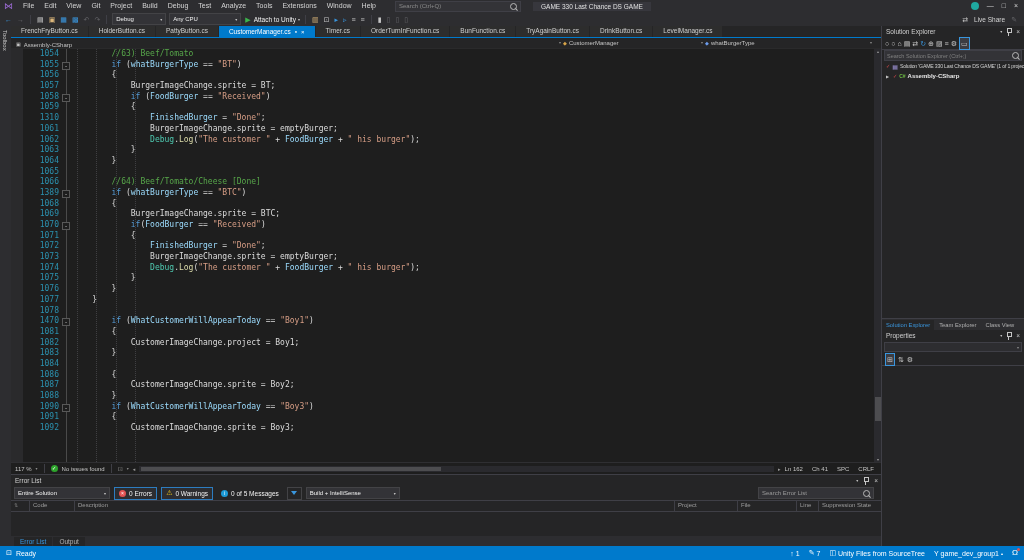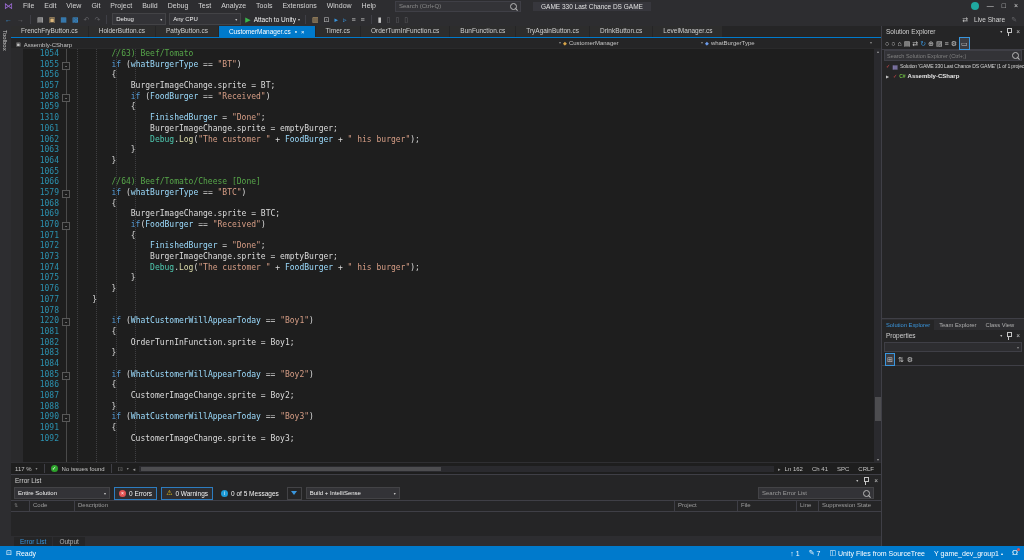--- a/index.html
+++ b/index.html
@@ -263,38 +263,37 @@
           <div class="cl"><span class="ln">1057</span><span class="fold"></span><span class="ct"><span>            BurgerImageChange.sprite = BT;</span></span></div>
           <div class="cl"><span class="ln">1058</span><span class="fold"><span class="fbox">-</span></span><span class="ct"><span>            </span><span class="tk-k">if </span><span>(</span><span class="tk-v">FoodBurger</span><span> == </span><span class="tk-s">"Received"</span><span>)</span></span></div>
           <div class="cl"><span class="ln">1059</span><span class="fold"></span><span class="ct"><span>            {</span></span></div>
           <div class="cl"><span class="ln">1310</span><span class="fold"></span><span class="ct"><span>                </span><span class="tk-v">FinishedBurger</span><span> = </span><span class="tk-s">"Done"</span><span>;</span></span></div>
           <div class="cl"><span class="ln">1061</span><span class="fold"></span><span class="ct"><span>                BurgerImageChange.sprite = emptyBurger;</span></span></div>
           <div class="cl"><span class="ln">1062</span><span class="fold"></span><span class="ct"><span>                </span><span class="tk-t">Debug</span><span>.</span><span class="tk-m">Log</span><span>(</span><span class="tk-s">"The customer "</span><span> + </span><span class="tk-v">FoodBurger</span><span> + </span><span class="tk-s">" his burger"</span><span>);</span></span></div>
           <div class="cl"><span class="ln">1063</span><span class="fold"></span><span class="ct"><span>            }</span></span></div>
           <div class="cl"><span class="ln">1064</span><span class="fold"></span><span class="ct"><span>        }</span></span></div>
           <div class="cl"><span class="ln">1065</span><span class="fold"></span><span class="ct"></span></div>
           <div class="cl"><span class="ln">1066</span><span class="fold"></span><span class="ct"><span>        </span><span class="tk-c">//64) Beef/Tomato/Cheese [Done]</span></span></div>
-          <div class="cl"><span class="ln">1579</span><span class="fold"><span class="fbox">-</span></span><span class="ct"><span>        </span><span class="tk-k">if </span><span>(</span><span class="tk-v">whatBurgerType</span><span> == </span><span class="tk-s">"BTC"</span><span>)</span></span></div>
+          <div class="cl"><span class="ln">1389</span><span class="fold"><span class="fbox">-</span></span><span class="ct"><span>        </span><span class="tk-k">if </span><span>(</span><span class="tk-v">whatBurgerType</span><span> == </span><span class="tk-s">"BTC"</span><span>)</span></span></div>
           <div class="cl"><span class="ln">1068</span><span class="fold"></span><span class="ct"><span>        {</span></span></div>
           <div class="cl"><span class="ln">1069</span><span class="fold"></span><span class="ct"><span>            BurgerImageChange.sprite = BTC;</span></span></div>
           <div class="cl"><span class="ln">1070</span><span class="fold"><span class="fbox">-</span></span><span class="ct"><span>            </span><span class="tk-k">if</span><span>(</span><span class="tk-v">FoodBurger</span><span> == </span><span class="tk-s">"Received"</span><span>)</span></span></div>
           <div class="cl"><span class="ln">1071</span><span class="fold"></span><span class="ct"><span>            {</span></span></div>
           <div class="cl"><span class="ln">1072</span><span class="fold"></span><span class="ct"><span>                </span><span class="tk-v">FinishedBurger</span><span> = </span><span class="tk-s">"Done"</span><span>;</span></span></div>
           <div class="cl"><span class="ln">1073</span><span class="fold"></span><span class="ct"><span>                BurgerImageChange.sprite = emptyBurger;</span></span></div>
           <div class="cl"><span class="ln">1074</span><span class="fold"></span><span class="ct"><span>                </span><span class="tk-t">Debug</span><span>.</span><span class="tk-m">Log</span><span>(</span><span class="tk-s">"The customer "</span><span> + </span><span class="tk-v">FoodBurger</span><span> + </span><span class="tk-s">" his burger"</span><span>);</span></span></div>
           <div class="cl"><span class="ln">1075</span><span class="fold"></span><span class="ct"><span>            }</span></span></div>
           <div class="cl"><span class="ln">1076</span><span class="fold"></span><span class="ct"><span>        }</span></span></div>
           <div class="cl"><span class="ln">1077</span><span class="fold"></span><span class="ct"><span>    }</span></span></div>
           <div class="cl"><span class="ln">1078</span><span class="fold"></span><span class="ct"></span></div>
-          <div class="cl"><span class="ln">1220</span><span class="fold"><span class="fbox">-</span></span><span class="ct"><span>        </span><span class="tk-k">if </span><span>(</span><span class="tk-v">WhatCustomerWillAppearToday</span><span> == </span><span class="tk-s">"Boy1"</span><span>)</span></span></div>
+          <div class="cl"><span class="ln">1470</span><span class="fold"><span class="fbox">-</span></span><span class="ct"><span>        </span><span class="tk-k">if </span><span>(</span><span class="tk-v">WhatCustomerWillAppearToday</span><span> == </span><span class="tk-s">"Boy1"</span><span>)</span></span></div>
           <div class="cl"><span class="ln">1081</span><span class="fold"></span><span class="ct"><span>        {</span></span></div>
-          <div class="cl"><span class="ln">1082</span><span class="fold"></span><span class="ct"><span>            OrderTurnInFunction.sprite = Boy1;</span></span></div>
+          <div class="cl"><span class="ln">1082</span><span class="fold"></span><span class="ct"><span>            CustomerImageChange.project = Boy1;</span></span></div>
           <div class="cl"><span class="ln">1083</span><span class="fold"></span><span class="ct"><span>        }</span></span></div>
           <div class="cl"><span class="ln">1084</span><span class="fold"></span><span class="ct"></span></div>
-          <div class="cl"><span class="ln">1085</span><span class="fold"><span class="fbox">-</span></span><span class="ct"><span>        </span><span class="tk-k">if </span><span>(</span><span class="tk-v">WhatCustomerWillAppearToday</span><span> == </span><span class="tk-s">"Boy2"</span><span>)</span></span></div>
           <div class="cl"><span class="ln">1086</span><span class="fold"></span><span class="ct"><span>        {</span></span></div>
           <div class="cl"><span class="ln">1087</span><span class="fold"></span><span class="ct"><span>            CustomerImageChange.sprite = Boy2;</span></span></div>
           <div class="cl"><span class="ln">1088</span><span class="fold"></span><span class="ct"><span>        }</span></span></div>
           <div class="cl"><span class="ln">1090</span><span class="fold"><span class="fbox">-</span></span><span class="ct"><span>        </span><span class="tk-k">if </span><span>(</span><span class="tk-v">WhatCustomerWillAppearToday</span><span> == </span><span class="tk-s">"Boy3"</span><span>)</span></span></div>
           <div class="cl"><span class="ln">1091</span><span class="fold"></span><span class="ct"><span>        {</span></span></div>
           <div class="cl"><span class="ln">1092</span><span class="fold"></span><span class="ct"><span>            CustomerImageChange.sprite = Boy3;</span></span></div>
         </div>
       <div class="vscroll">
         <span class="arr" style="top:0">▴</span>
         <div class="vthumb"></div>

